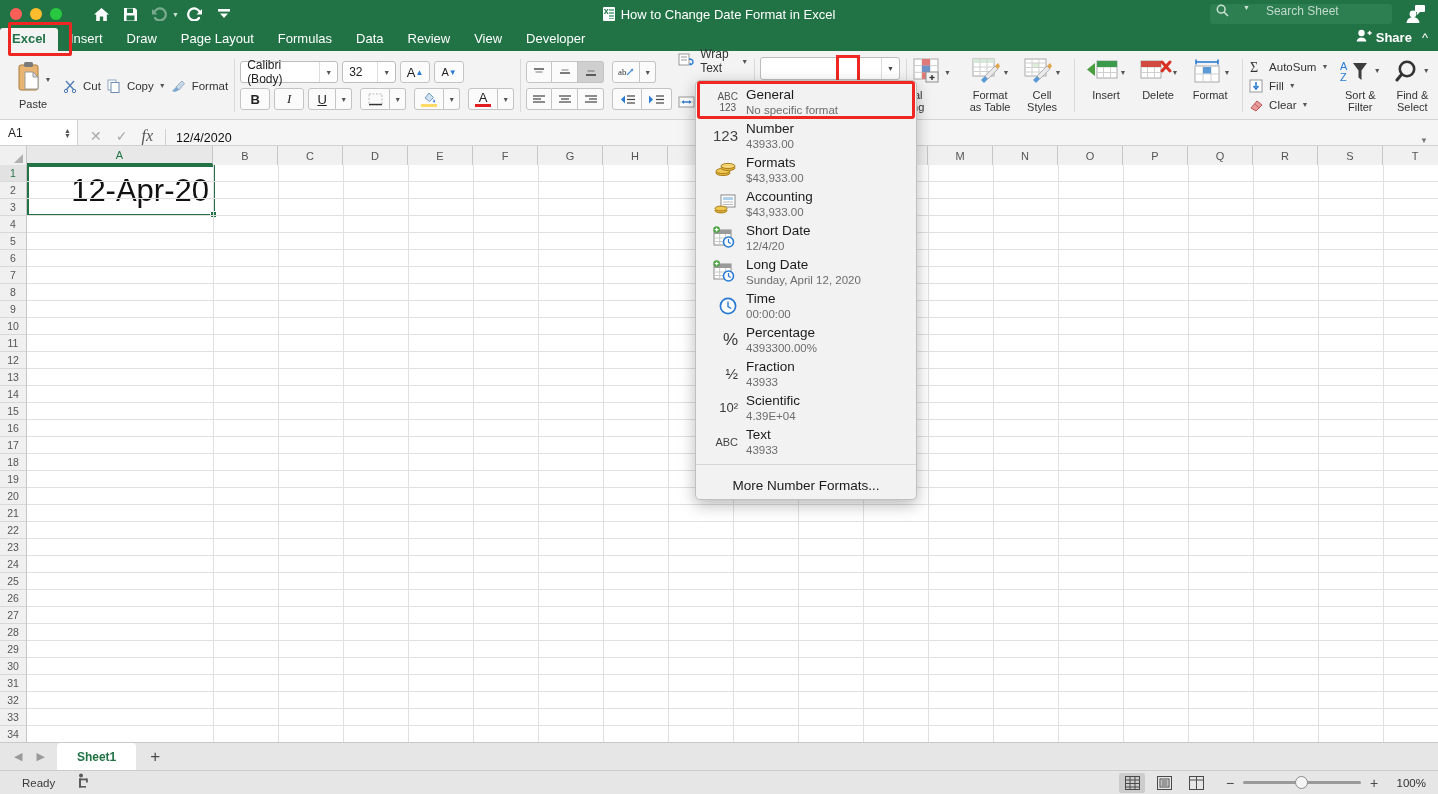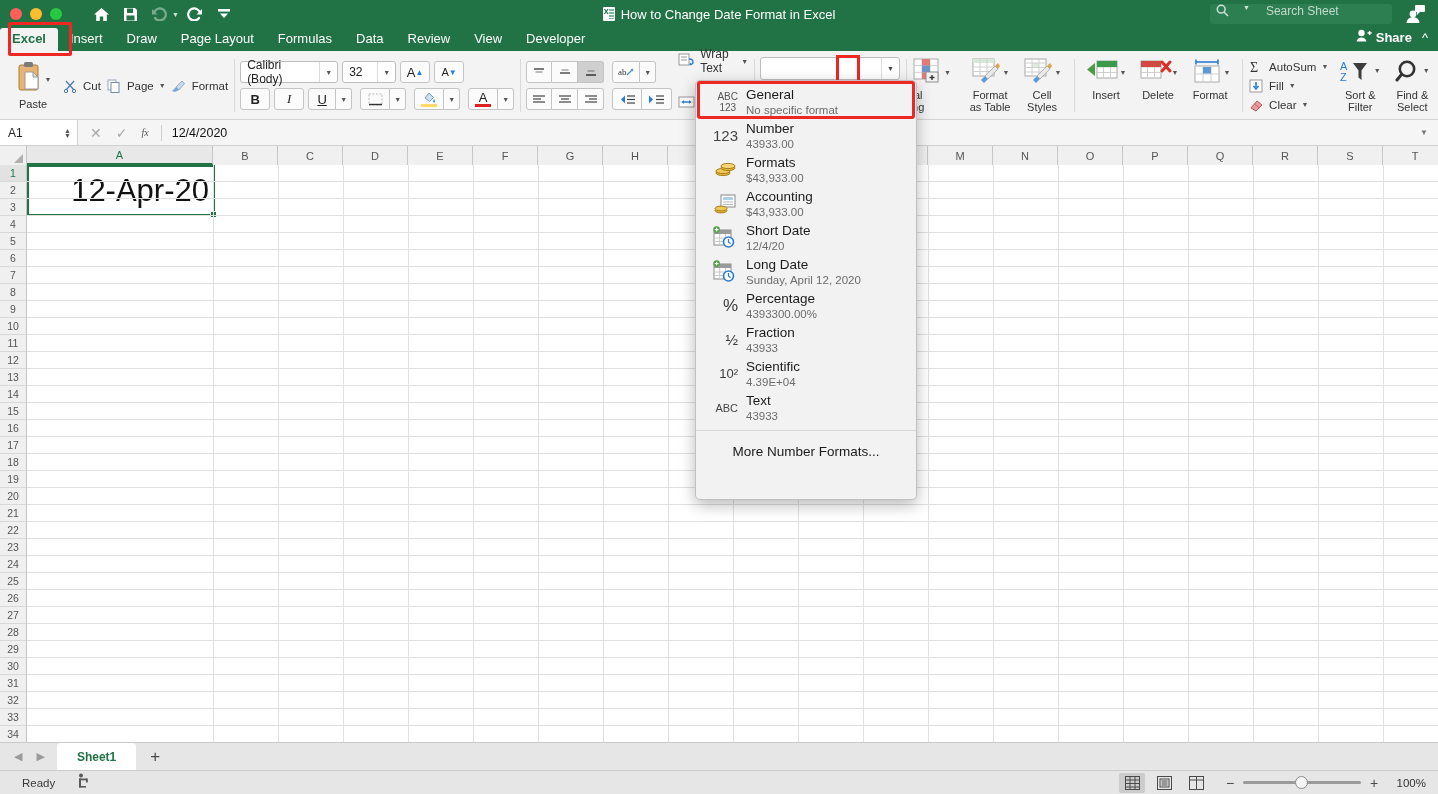--- a/index.html
+++ b/index.html
@@ -171,34 +171,34 @@
   .withcaret { display: flex; align-items: flex-start; }
 
   
   .edit-col { display: flex; flex-direction: column; gap: 4px; justify-content: center; }
   .edit-item { display: flex; align-items: center; gap: 5px; font-size: 11.5px; color: #333; }
 
   
   .formulabar {
     position: absolute; top: 120px; left: 0; width: 1438px; height: 26px;
     background: #f5f5f5; border-bottom: 1px solid #d0d0d0;
-    display: flex; align-items: center;
+    display: flex; align-items: flex-end;
   }
   .namebox {
     width: 78px; height: 25px; background: #fff; border-right: 1px solid #d0d0d0;
     display: flex; align-items: center; padding-left: 8px; font-size: 12px; color: #222;
     position: relative;
   }
   .namebox .spin {
     position: absolute; right: 6px; display: flex; flex-direction: column;
     line-height: 5px; font-size: 7px; color: #555;
   }
   .fb-btns { display: flex; align-items: center; gap: 14px; padding: 0 12px; }
   .fb-btn { font-size: 14px; color: #a8a8a8; }
-  .fx { font-style: italic; font-family: "Liberation Serif", serif; font-size: 10px; color: #555; }
+  .fx { font-style: italic; font-family: "Liberation Serif", serif; font-size: 16px; color: #555; }
   .fbsep { width: 1px; height: 16px; background: #d0d0d0; }
   .fb-input {
     flex: 1; border: none; outline: none; background: transparent;
     font-size: 12.5px; color: #111; padding-left: 10px;
     font-family: "Liberation Sans", sans-serif;
   }
 
   
   .gridwrap { position: absolute; top: 146px; left: 0; width: 1438px; height: 596px; overflow: hidden; background: #fff; }
   .colhdr { display: flex; height: 19px; background: #f0f0f0; border-bottom: 1px solid #c6c6c6; }
@@ -430,21 +430,21 @@
           </span>
           <span>Cut</span>
         </div>
         <div class="mini-item">
           <span class="mini-icon">
             <svg width="14" height="14" viewBox="0 0 14 14">
                 <rect x="1" y="1" width="8" height="10" fill="#fff" stroke="#8fa8c4"></rect>
                 <rect x="4" y="3.5" width="8" height="10" fill="#fff" stroke="#6f8cae"></rect>
               </svg>
           </span>
-          <span>Page</span>
+          <span>Copy</span>
           <span class="caret">▼</span>
         </div>
         <div class="mini-item">
           <span class="mini-icon">
             <svg width="15" height="14" viewBox="0 0 15 14">
                 <path d="M1 12 L5 8 L8 11 L4 13 Z" fill="#7fa8d0"></path>
                 <path d="M5 8 L11 2 L13.5 4.5 L8 11 Z" fill="#c8d8e8" stroke="#7b96b3" stroke-width="0.7"></path>
               </svg>
           </span>
           <span>Format</span>
@@ -1051,20 +1051,32 @@
           <circle cx="16.5" cy="16" r="5" fill="#fff" stroke="#2a7bd4" stroke-width="1.6"></circle>
           <path d="M16.5 13 v3.2 l2.2 1.3" stroke="#2a7bd4" stroke-width="1.3" fill="none"></path>
         </svg>
       </span>
       <span class="dd-text">
         <span class="dd-title">Long Date</span>
         <span class="dd-sub">Sunday, April 12, 2020</span>
       </span>
     </div>
     <div class="dd-item">
+      <span class="dd-icon">
+        <svg width="20" height="20" viewBox="0 0 20 20">
+            <circle cx="10" cy="10" r="7.6" fill="#fff" stroke="#2a7bd4" stroke-width="1.7"></circle>
+            <path d="M10 5.5 v5 l3.2 2" stroke="#2a7bd4" stroke-width="1.4" fill="none"></path>
+          </svg>
+      </span>
+      <span class="dd-text">
+        <span class="dd-title">Time</span>
+        <span class="dd-sub">00:00:00</span>
+      </span>
+    </div>
+    <div class="dd-item">
       <span class="dd-icon" style="font-size:17px;color:#3a3a3a;">%</span>
       <span class="dd-text">
         <span class="dd-title">Percentage</span>
         <span class="dd-sub">4393300.00%</span>
       </span>
     </div>
     <div class="dd-item">
       <span class="dd-icon" style="font-size:15px;color:#3a3a3a;">½</span>
       <span class="dd-text">
         <span class="dd-title">Fraction</span>

